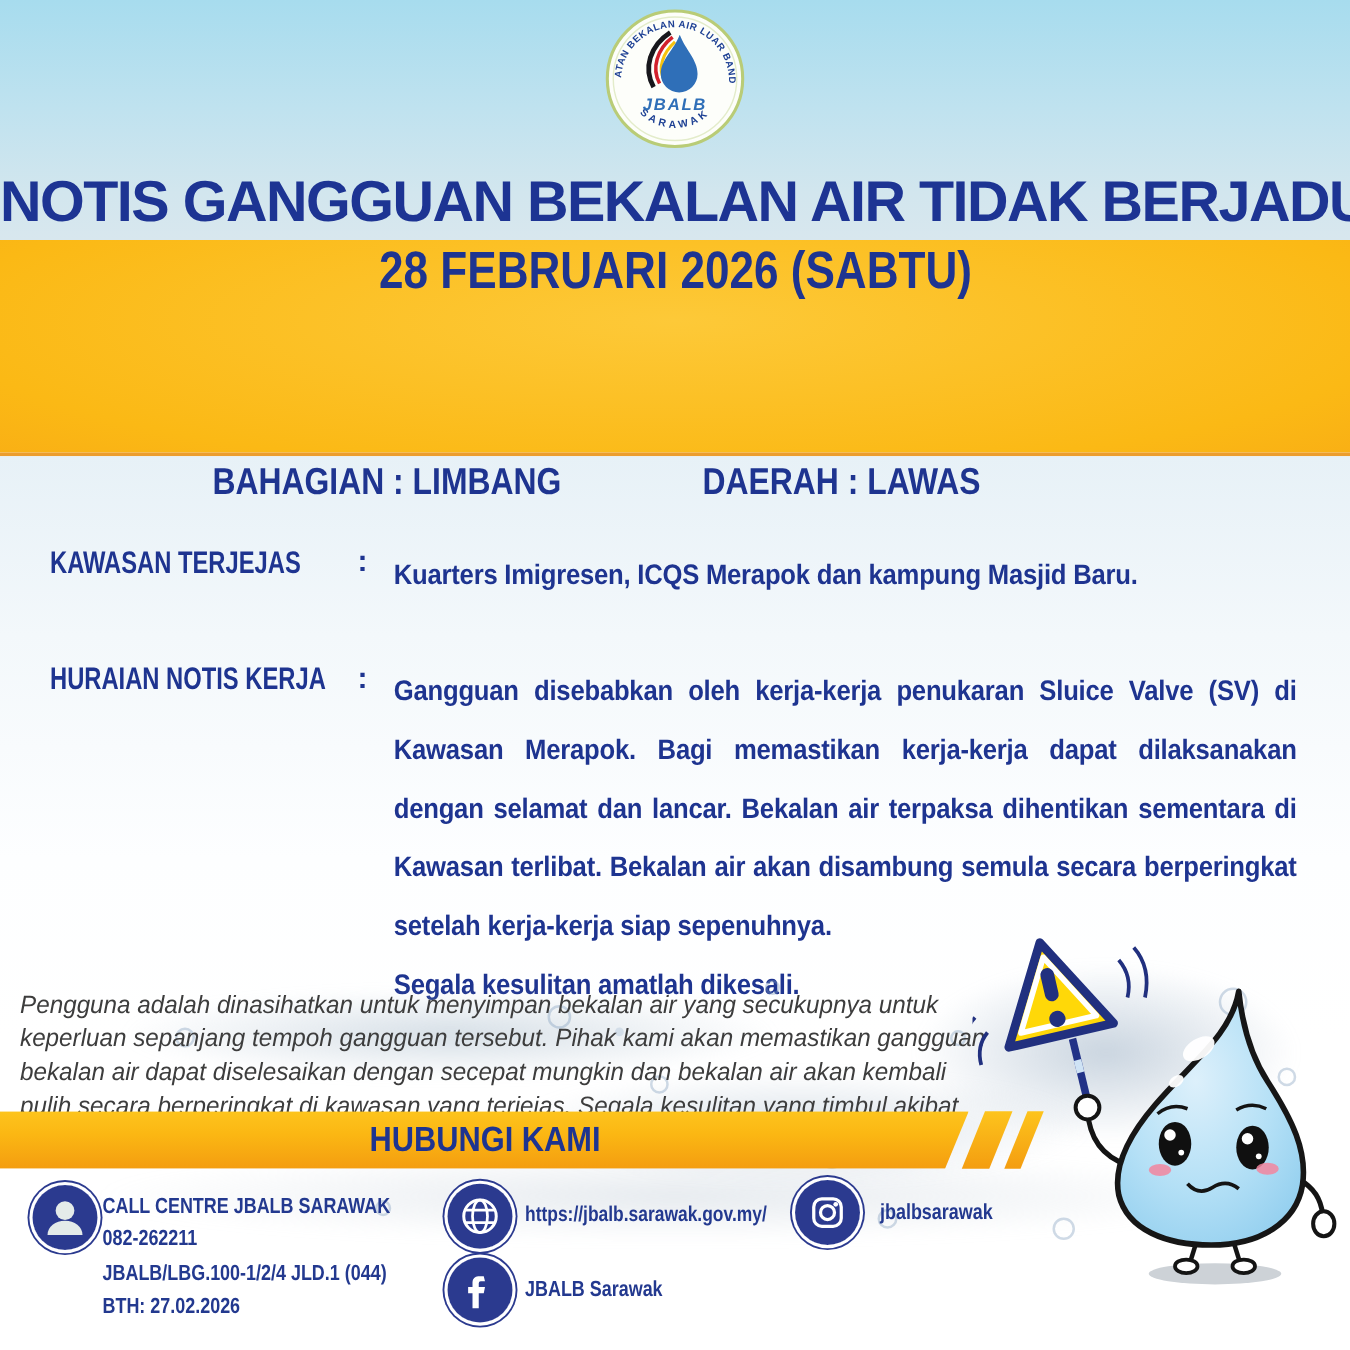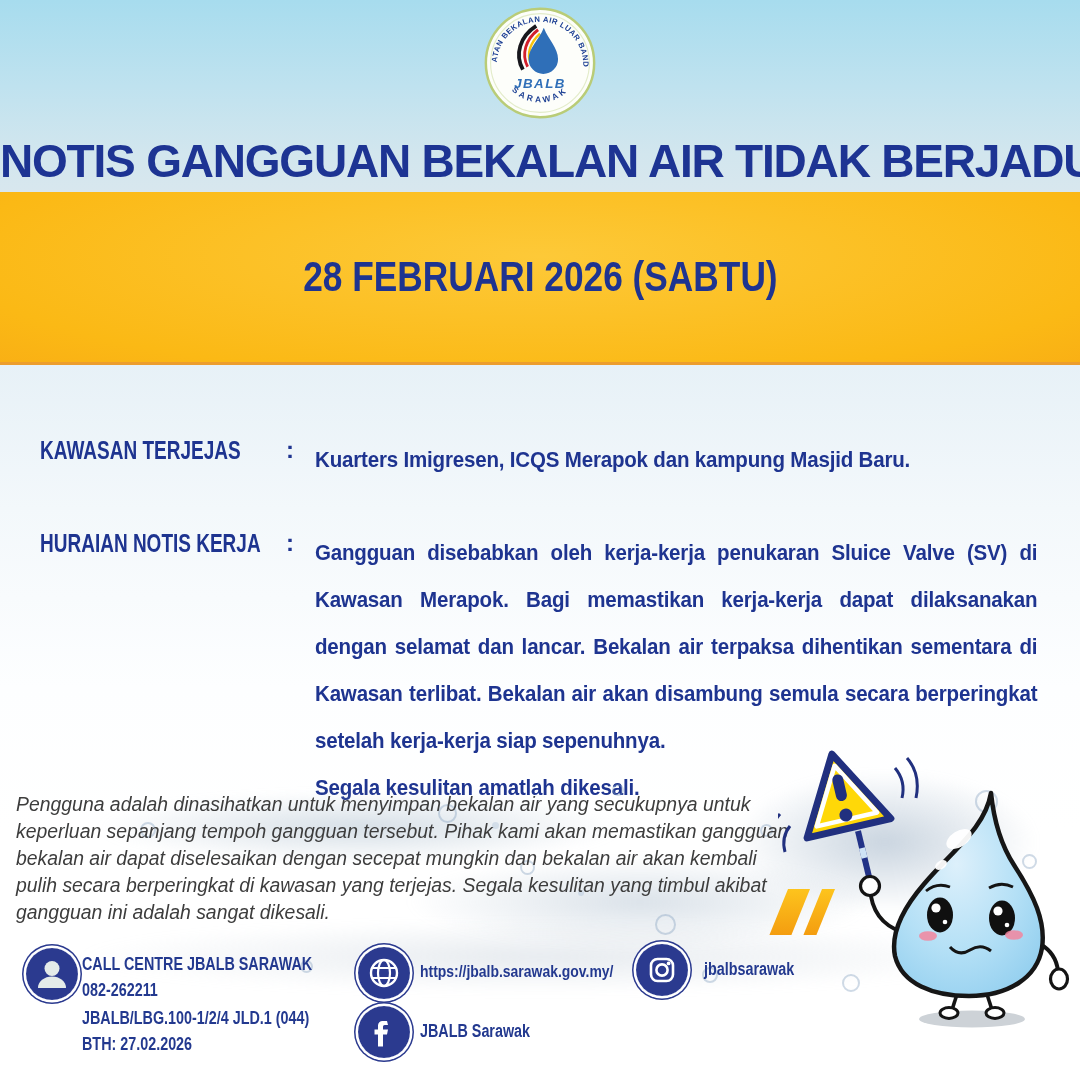--- a/index.html
+++ b/index.html
@@ -9,21 +9,21 @@
   
   .hero{position:absolute;left:0;top:0;width:1080px;height:192px;
         background:linear-gradient(180deg,#a7dcee 0%,#bfe2ef 45%,#d2e6ee 80%,#d8e7ee 100%);}
   .logo{position:absolute;left:50%;top:6px;transform:translateX(-50%);width:114px;height:114px;}
   .main-title{position:absolute;left:0;top:134px;width:1080px;text-align:center;
         color:#1d3493;font-weight:bold;font-size:46px;letter-spacing:-1.2px;white-space:nowrap;}
 
   
   .date-band{position:absolute;left:0;top:192px;width:1080px;height:170px;
         background:radial-gradient(ellipse 120% 160% at 50% 38%,#fdc938 0%,#fbb915 45%,#f6a013 78%,#ef9111 100%);
-        display:flex;flex-direction:column;justify-content:center;row-gap:10px;
+        display:flex;flex-direction:row;justify-content:center;row-gap:10px;
         border-bottom:3px solid #ec9d2d;}
   .date-line{width:100%;text-align:center;color:#1e3490;font-weight:bold;font-size:42px;white-space:nowrap;}
   .date-line>span{display:inline-block;transform:scaleX(.84);transform-origin:center;}
 
   
   .content{position:absolute;left:0;top:365px;width:1080px;height:715px;
         background:linear-gradient(180deg,#e7f1f7 0%,#f3f8fb 20%,#fdfeff 45%,#ffffff 65%);}
   .region-row{position:absolute;left:0;top:369px;width:1080px;height:40px;color:#1e3490;font-weight:bold;font-size:30px;}
   .region-item{position:absolute;white-space:nowrap;transform:scaleX(.85);transform-origin:left center;}
   .region-bahagian{left:170px;}
@@ -111,20 +111,24 @@
     </svg>
     <div class="main-title">NOTIS GANGGUAN BEKALAN AIR TIDAK BERJADUAL</div>
   </div>
 
   <div class="date-band">
     <div class="date-line"><span>28 FEBRUARI 2026 (SABTU)</span></div>
   </div>
 
   <div class="content"></div>
 
+  <div class="region-row">
+    <span class="region-item region-bahagian">BAHAGIAN : LIMBANG</span>
+    <span class="region-item region-daerah">DAERAH : LAWAS</span>
+  </div>
 
   <div class="detail-row detail-row-1">
     <span class="detail-label">KAWASAN TERJEJAS</span>
     <span class="detail-colon">:</span>
     <div class="detail-value">Kuarters Imigresen, ICQS Merapok dan kampung Masjid Baru.</div>
   </div>
 
   <div class="detail-row detail-row-2">
     <span class="detail-label">HURAIAN NOTIS KERJA</span>
     <span class="detail-colon">:</span>
@@ -151,20 +155,23 @@
     <div class="ring" style="left:300px;top:198px;width:9px;height:9px;"></div>
     <div class="ring" style="left:140px;top:60px;width:12px;height:12px;"></div>
     <div class="dot" style="left:492px;top:60px;width:7px;height:7px;"></div>
     <div class="dot" style="left:578px;top:128px;width:6px;height:6px;"></div>
     <div class="dot" style="left:930px;top:170px;width:8px;height:8px;"></div>
   </div>
 
   <div class="advisory">Pengguna adalah dinasihatkan untuk menyimpan bekalan air yang secukupnya untuk keperluan sepanjang tempoh gangguan tersebut. Pihak kami akan memastikan gangguan bekalan air dapat diselesaikan dengan secepat mungkin dan bekalan air akan kembali pulih secara berperingkat di kawasan yang terjejas. Segala kesulitan yang timbul akibat gangguan ini adalah sangat dikesali.</div>
 
   <div class="contact-band">
+    <div class="band-main">
+      <span class="band-title">HUBUNGI KAMI</span>
+    </div>
     <div class="stripe stripe-1"></div>
     <div class="stripe stripe-2"></div>
   </div>
 
   <svg class="ficon icon-person" viewBox="0 0 52 52">
     <circle cx="26" cy="26" r="26" fill="#2b3a8f"></circle>
     <circle cx="26" cy="20.5" r="7.5" fill="#e4ebe9"></circle>
     <path d="M12,40 a14,11.5 0 0 1 28,0 z" fill="#e4ebe9"></path>
   </svg>
   <div class="ftext txt-call">

